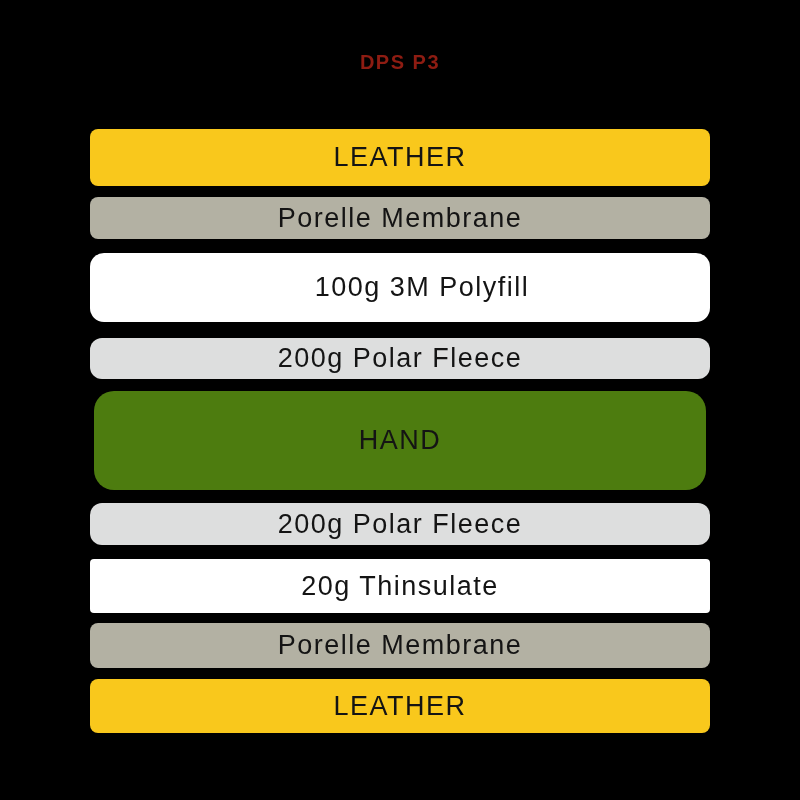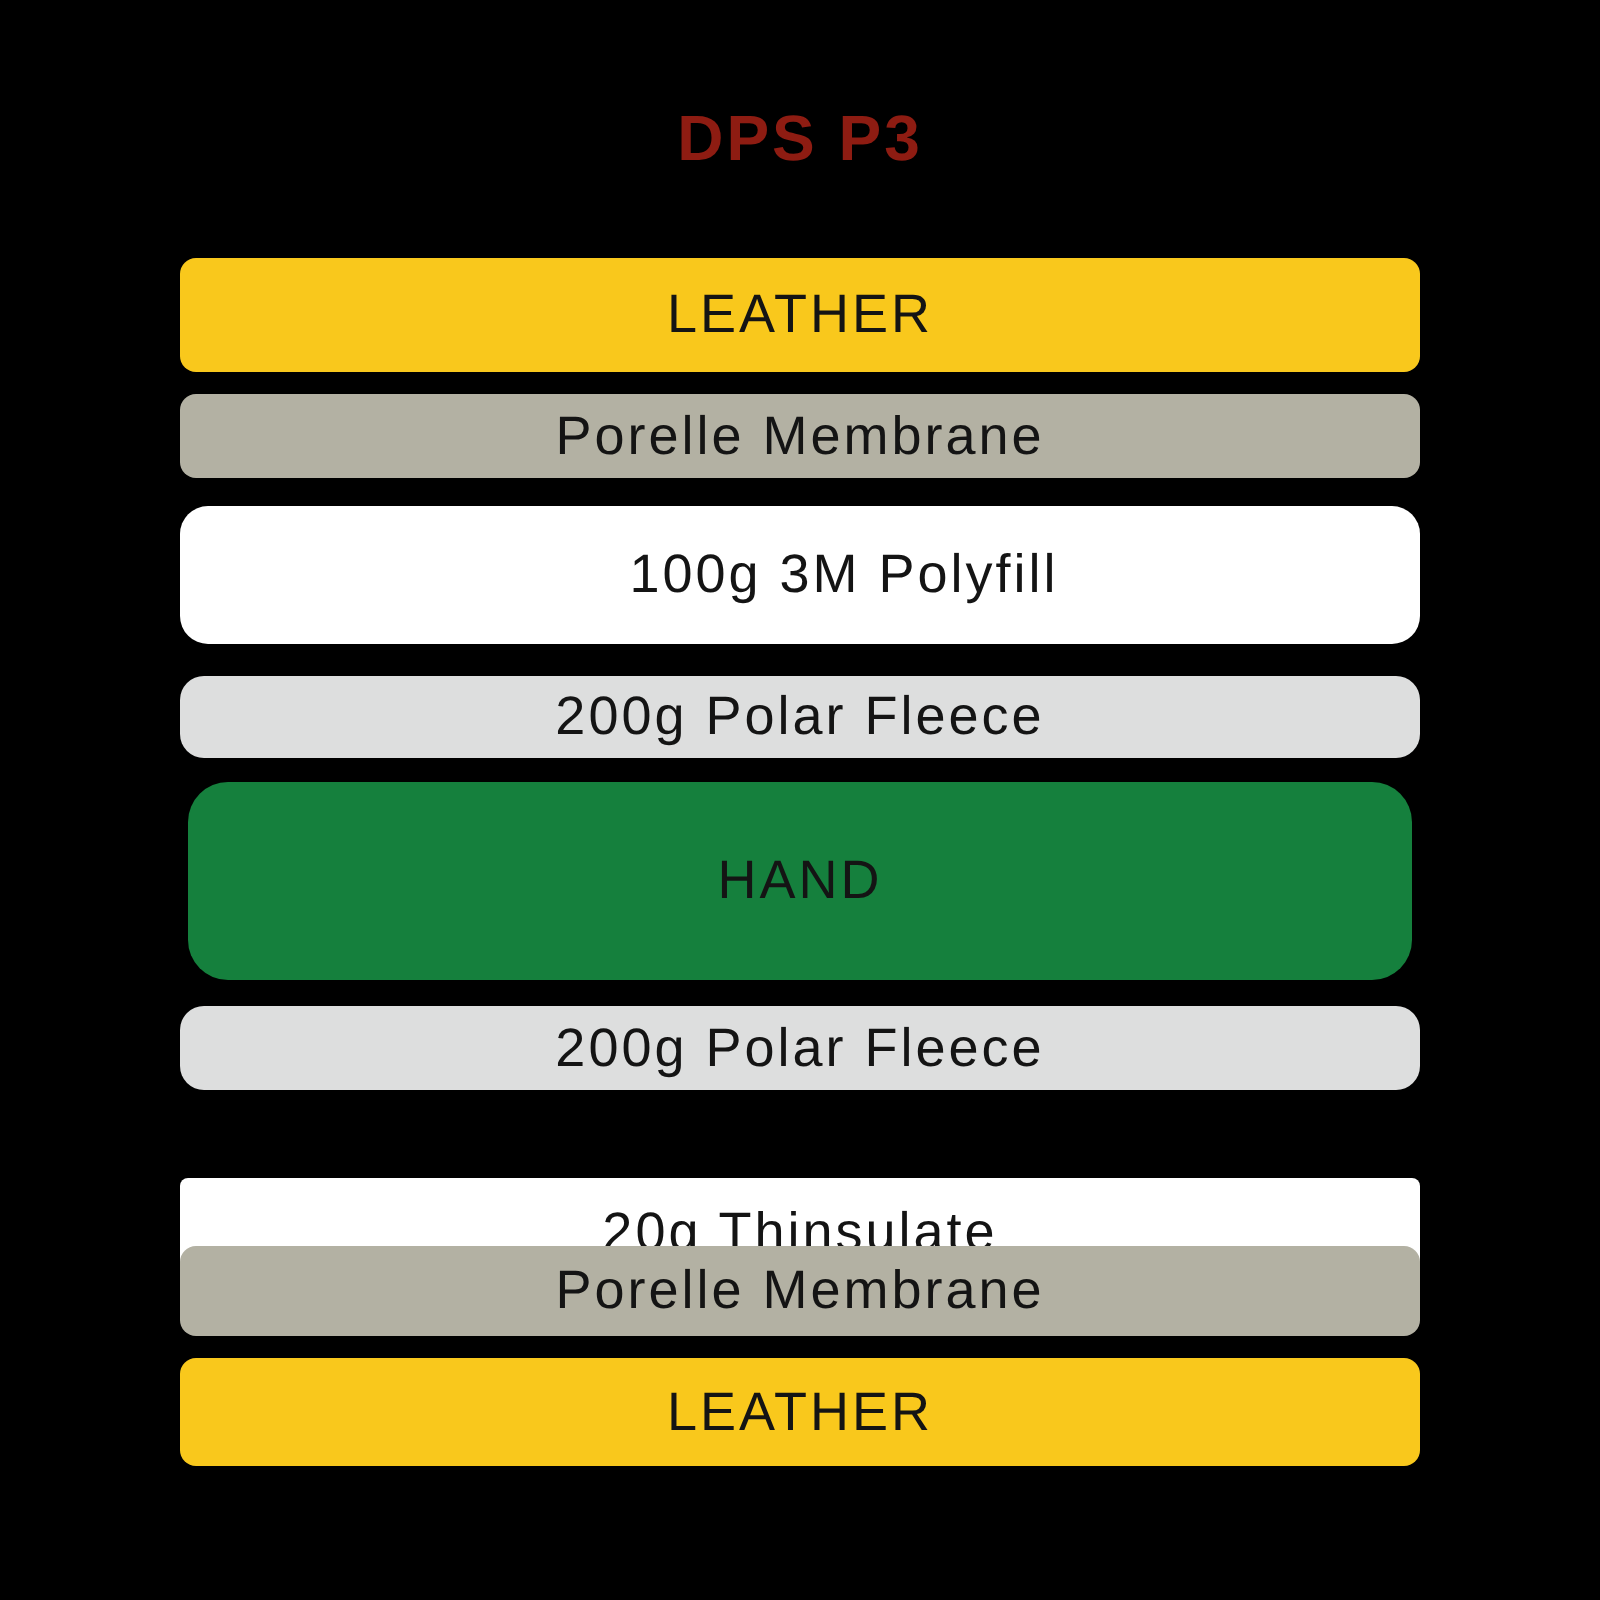--- a/index.html
+++ b/index.html
@@ -14,21 +14,21 @@
     background: #000000;
     overflow: hidden;
     font-family: "Liberation Sans", "DejaVu Sans", sans-serif;
   }
   .diagram-title {
     position: absolute;
     top: 51px;
     left: 0;
     width: 800px;
     text-align: center;
-    font-size: 32px;
+    font-size: 20px;
     font-weight: bold;
     letter-spacing: 1.5px;
     color: #8E1C12;
   }
   .layer {
     position: absolute;
     left: 90px;
     width: 620px;
     display: flex;
     align-items: center;
@@ -37,40 +37,40 @@
     letter-spacing: 1.5px;
     color: #141414;
     box-sizing: border-box;
   }
   .layer-1 { top: 129px; height: 57px; border-radius: 8px;  }
   .layer-2 { top: 197px; height: 42px; border-radius: 8px;  }
   .layer-3 { top: 253px; height: 69px; border-radius: 14px; }
   .layer-4 { top: 338px; height: 41px; border-radius: 12px; }
   .layer-5 { top: 391px; height: 99px; border-radius: 20px; left: 94px; width: 612px; }
   .layer-6 { top: 503px; height: 42px; border-radius: 12px; }
-  .layer-7 { top: 589px; height: 54px; border-radius: 4px; }
+  .layer-7 { top: 559px; height: 54px; border-radius: 4px; }
   .layer-8 { top: 623px; height: 45px; border-radius: 8px;  }
   .layer-9 { top: 679px; height: 54px; border-radius: 8px;  }
 </style>
 </head>
 <body>
 
 <div id="stage">
 
   <div class="diagram-title" style="color: rgb(142, 28, 18);">DPS P3</div>
 
   <div class="layer layer-1" style="background: rgb(249, 200, 28);">LEATHER</div>
 
   <div class="layer layer-2" style="background: rgb(179, 177, 163);">Porelle Membrane</div>
 
   <div class="layer layer-3" style="background: rgb(255, 255, 255); padding-left: 44px;">100g 3M Polyfill</div>
 
   <div class="layer layer-4" style="background: rgb(221, 222, 222);">200g Polar Fleece</div>
 
-  <div class="layer layer-5" style="background: #15803d;">HAND</div>
+  <div class="layer layer-5" style="background: #4d7c0f;">HAND</div>
 
   <div class="layer layer-6" style="background: rgb(221, 222, 222);">200g Polar Fleece</div>
 
   <div class="layer layer-7" style="background: rgb(255, 255, 255);">20g Thinsulate</div>
 
   <div class="layer layer-8" style="background: rgb(179, 177, 163);">Porelle Membrane</div>
 
   <div class="layer layer-9" style="background: rgb(249, 200, 28);">LEATHER</div>
 
 </div>

